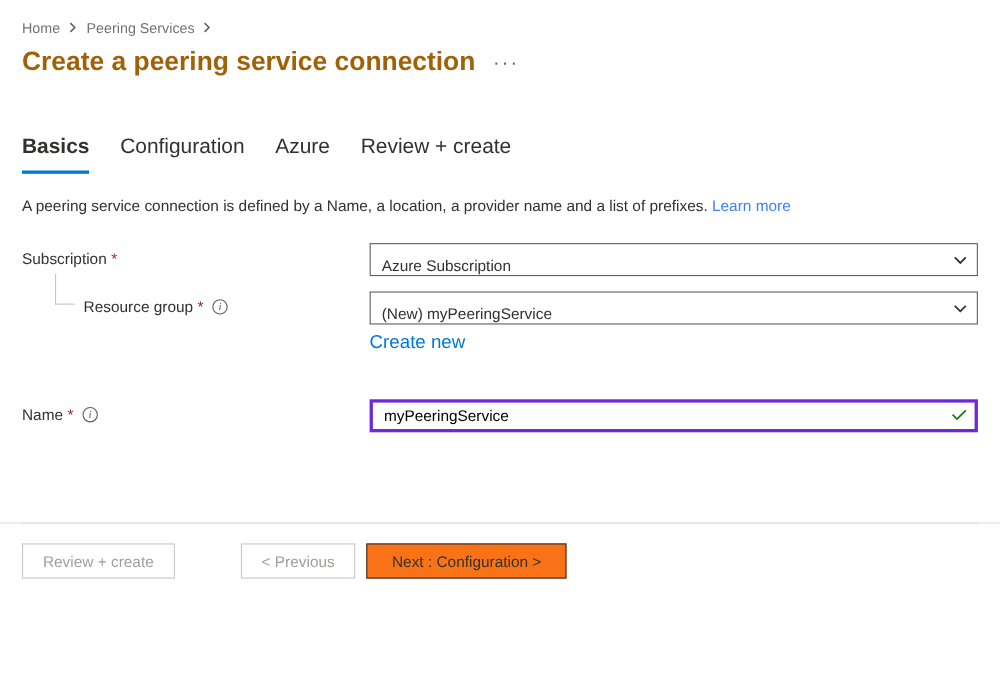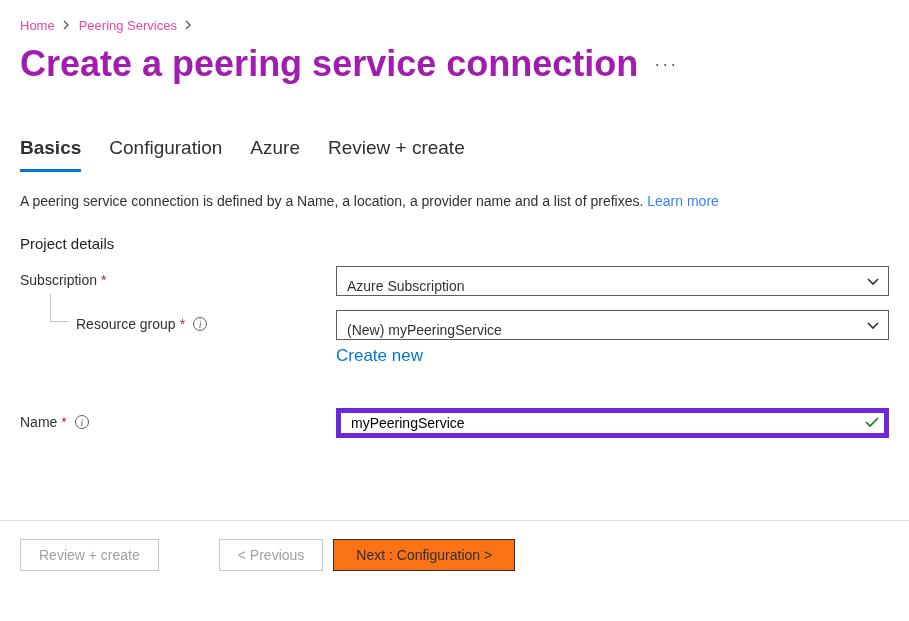--- a/index.html
+++ b/index.html
@@ -16,37 +16,37 @@
       width: 909px;
     }
     .breadcrumb {
       display: flex;
       align-items: center;
       gap: 8px;
       font-size: 13px;
       margin-bottom: 10px;
     }
     .breadcrumb a {
-      color: #ec4899;
+      color: #737373;
       text-decoration: none;
       cursor: pointer;
     }
     .breadcrumb-sep {
       color: #605e5c;
     }
     .page-title-row {
       display: flex;
       align-items: center;
       gap: 16px;
       margin-bottom: 52px;
     }
     h1.page-title {
-      font-size: 36px;
+      font-size: 24px;
       font-weight: 600;
-      color: #a21caf;
+      color: #a16207;
     }
     .overflow-dots {
       color: #605e5c;
       font-size: 18px;
       letter-spacing: 2px;
       cursor: pointer;
     }
     .tabs {
       display: flex;
       gap: 28px;
@@ -146,21 +146,21 @@
       right: 10px;
       top: 50%;
       transform: translateY(-50%);
       pointer-events: none;
     }
     .text-input-wrapper {
       position: relative;
     }
     .text-input {
       width: 100%;
-      border: 5px solid #6d28d9;
+      border: 3px solid #6d28d9;
       padding: 6px 32px 6px 10px;
       font-size: 14px;
       font-family: inherit;
       height: 30px;
     }
     .input-valid-icon {
       position: absolute;
       right: 10px;
       top: 50%;
       transform: translateY(-50%);
@@ -246,21 +246,20 @@
   <div class="tab">Configuration</div>
   <div class="tab">Azure</div>
   <div class="tab">Review + create</div>
 </div>
 
 <p class="description">
   <span>A peering service connection is defined by a Name, a location, a provider name and a list of prefixes. </span><a>Learn more</a>
 </p>
 
 <div>
-  <div class="section-title">Project details</div>
 
   <div class="form-row">
     <div class="form-label-col">
       <span>Subscription</span>
       <span class="required">*</span>
     </div>
     <div class="form-control-col">
       <div class="select-wrapper">
         <div class="select-control">
           <span>Azure Subscription</span>

